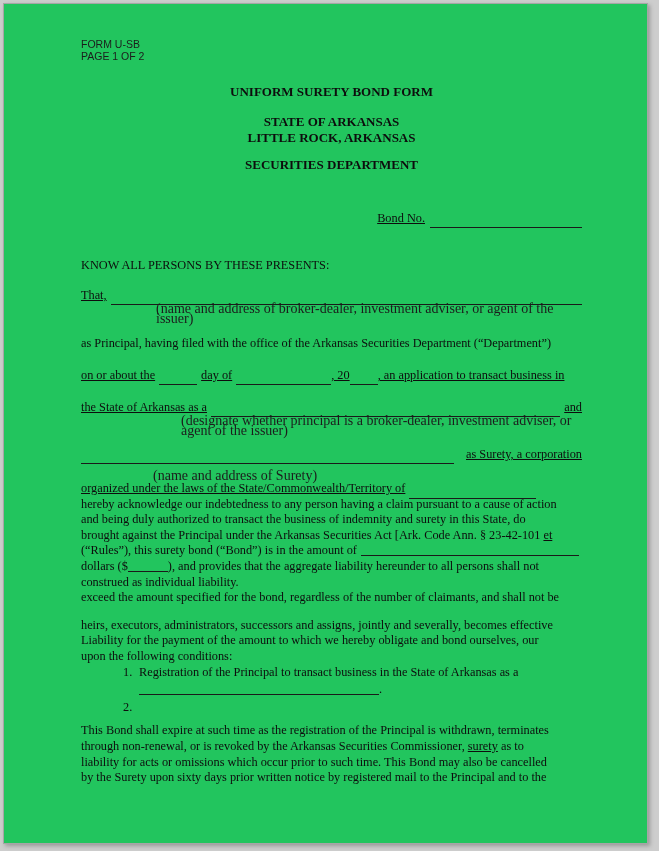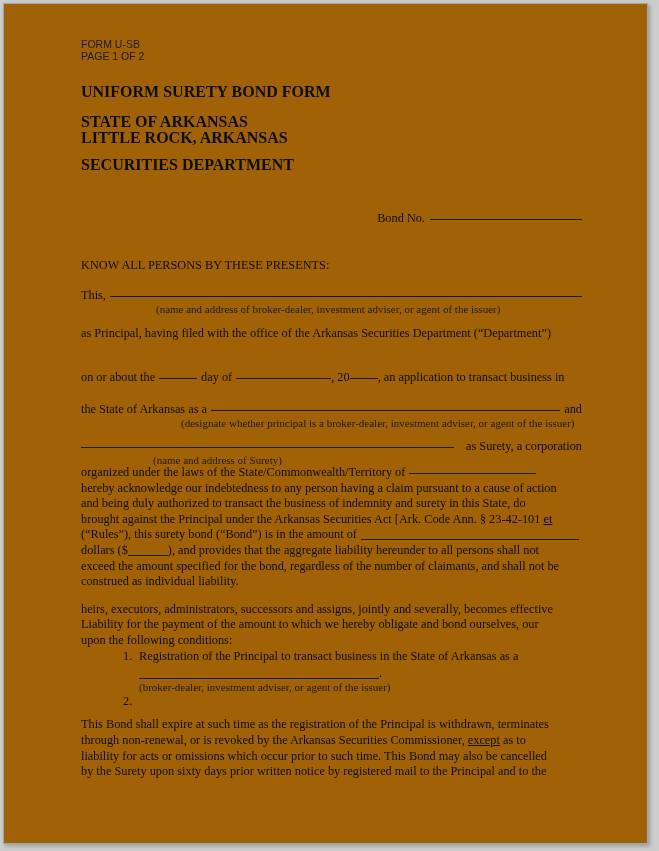--- a/index.html
+++ b/index.html
@@ -5,49 +5,49 @@
   html,body{margin:0;padding:0;}
   body{
     width:659px;height:851px;
     background:#cdcdcd;
     position:relative;
     font-family:"Liberation Serif","DejaVu Serif",serif;
   }
   .page{
     position:absolute;left:3px;top:3px;
     width:645px;height:841px;
-    background:#a16207;
+    background:#22c55e;
     border:1px solid #a6a6a6;
     box-shadow:2px 2px 4px rgba(0,0,0,0.25);
     box-sizing:border-box;
     overflow:hidden;
   }
   .content{
     padding:34px 65px 0 77px;
     color:#0d0d0d;
     font-size:12.3px;
     line-height:16px;
   }
   .form-id{
     font-family:"Liberation Sans","DejaVu Sans",sans-serif;
     font-size:10.5px;line-height:12px;color:#1c1c1c;
   }
-  .hd{font-weight:bold;font-size:16px;line-height:16px;}
+  .hd{text-align:center;font-weight:bold;font-size:13px;line-height:16px;}
   .hd1{margin-top:22px;}
   .hd2{margin-top:14px;}
   .hd3{margin-top:11px;}
-  .row{display:flex;align-items:center;white-space:nowrap;}
+  .row{display:flex;align-items:flex-end;white-space:nowrap;text-decoration:underline;}
   .nw{white-space:nowrap;}
   .blank{
     display:inline-block;height:0;
     border-bottom:1px solid #1a1a1a;
     margin-bottom:-2px;
   }
   .blank.fill{flex:1 1 auto;}
-  .cap{font-size:11px;line-height:10px;color:#1c1c1c;}
+  .cap{font-size:14px;line-height:10px;color:#1c1c1c;}
   .para{line-height:15.6px;}
   .li{display:flex;align-items:baseline;}
   .li-num{margin-left:42px;width:16px;flex:0 0 16px;}
   .li-body{flex:1 1 auto;}
   .ind{margin-left:58px;}
   u{text-decoration:underline;}
 </style>
 </head>
 <body>
 
@@ -65,84 +65,83 @@
     <div class="hd hd3">SECURITIES DEPARTMENT</div>
 
     <div class="row" style="margin-top:37px;justify-content:flex-end;">
       <span>Bond No.</span>
       <span class="blank" style="width:152px;margin-left:5px;"></span>
     </div>
 
     <div style="margin-top:31px;">KNOW ALL PERSONS BY THESE PRESENTS:</div>
 
     <div class="row" style="margin-top:14px;">
-      <span>This,</span>
+      <span>That,</span>
       <span class="blank fill" style="margin-left:4px;"></span>
     </div>
     <div class="cap" style="margin-left:75px;margin-top:1px;">(name and address of broker-dealer, investment adviser, or agent of the issuer)</div>
 
     <div class="nw" style="margin-top:11px;">as Principal, having filed with the office of the Arkansas Securities Department (“Department”)</div>
 
-    <div class="row" style="margin-top:28px;">
+    <div class="row" style="margin-top:16px;">
       <span>on or about the</span>
       <span class="blank" style="width:38px;margin-left:4px;"></span>
       <span style="margin-left:4px;">day of</span>
       <span class="blank" style="width:95px;margin-left:4px;"></span>
       <span>, 20</span>
       <span class="blank" style="width:28px;"></span>
       <span>, an application to transact business in</span>
     </div>
 
     <div class="row" style="margin-top:16px;">
       <span>the State of Arkansas as a</span>
       <span class="blank fill" style="margin-left:4px;"></span>
       <span style="margin-left:4px;">and</span>
     </div>
     <div class="cap" style="margin-left:100px;margin-top:1px;">(designate whether principal is a broker-dealer, investment adviser, or agent of the issuer)</div>
 
     <div class="row" style="margin-top:10px;">
       <span class="blank fill"></span>
       <span style="margin-left:12px;">as Surety, a corporation</span>
     </div>
-    <div class="cap" style="margin-left:72px;margin-top:1px;">(name and address of Surety)</div>
+    <div class="cap" style="margin-left:72px;margin-top:9px;">(name and address of Surety)</div>
 
     <div class="para">
       <div class="row">
         <span>organized under the laws of the State/Commonwealth/Territory of</span>
         <span class="blank" style="width:127px;margin-left:4px;"></span>
       </div>
       <div class="nw">hereby acknowledge our indebtedness to any person having a claim pursuant to a cause of action</div>
       <div class="nw">and being duly authorized to transact the business of indemnity and surety in this State, do</div>
       <div class="nw"><span>brought against the Principal under the Arkansas Securities Act [Ark. Code Ann. § 23-42-101 </span><u>et</u></div>
       <div class="nw"><span>(“Rules”), this surety bond (“Bond”) is in the amount of</span><span class="blank" style="width:218px;margin-left:4px;"></span></div>
       <div class="nw"><span>dollars ($</span><span class="blank" style="width:40px;"></span><span>), and provides that the aggregate liability hereunder to all persons shall not</span></div>
+      <div class="nw">construed as individual liability.</div>
       <div class="nw">exceed the amount specified for the bond, regardless of the number of claimants, and shall not be</div>
-      <div class="nw">construed as individual liability.</div>
     </div>
 
     <div class="para" style="margin-top:12px;">
       <div class="nw">heirs, executors, administrators, successors and assigns, jointly and severally, becomes effective</div>
       <div class="nw">Liability for the payment of the amount to which we hereby obligate and bond ourselves, our</div>
       <div class="nw">upon the following conditions:</div>
 
       <div class="li">
         <span class="li-num">1.</span>
         <span class="li-body nw">Registration of the Principal to transact business in the State of Arkansas as a</span>
       </div>
       <div class="ind" style="margin-top:2px;">
         <span class="blank" style="width:240px;"></span><span>.</span>
       </div>
-      <div class="cap ind">(broker-dealer, investment adviser, or agent of the issuer)</div>
 
       <div class="li" style="margin-top:2px;">
         <span class="li-num">2.</span>
       </div>
     </div>
 
     <div class="para" style="margin-top:8px;">
       <div class="nw">This Bond shall expire at such time as the registration of the Principal is withdrawn, terminates</div>
-      <div class="nw"><span>through non-renewal, or is revoked by the Arkansas Securities Commissioner, </span><u>except</u><span> as to</span></div>
+      <div class="nw"><span>through non-renewal, or is revoked by the Arkansas Securities Commissioner, </span><u>surety</u><span> as to</span></div>
       <div class="nw">liability for acts or omissions which occur prior to such time. This Bond may also be cancelled</div>
       <div class="nw">by the Surety upon sixty days prior written notice by registered mail to the Principal and to the</div>
     </div>
 
   </div>
 </div>
 
 </body></html>

